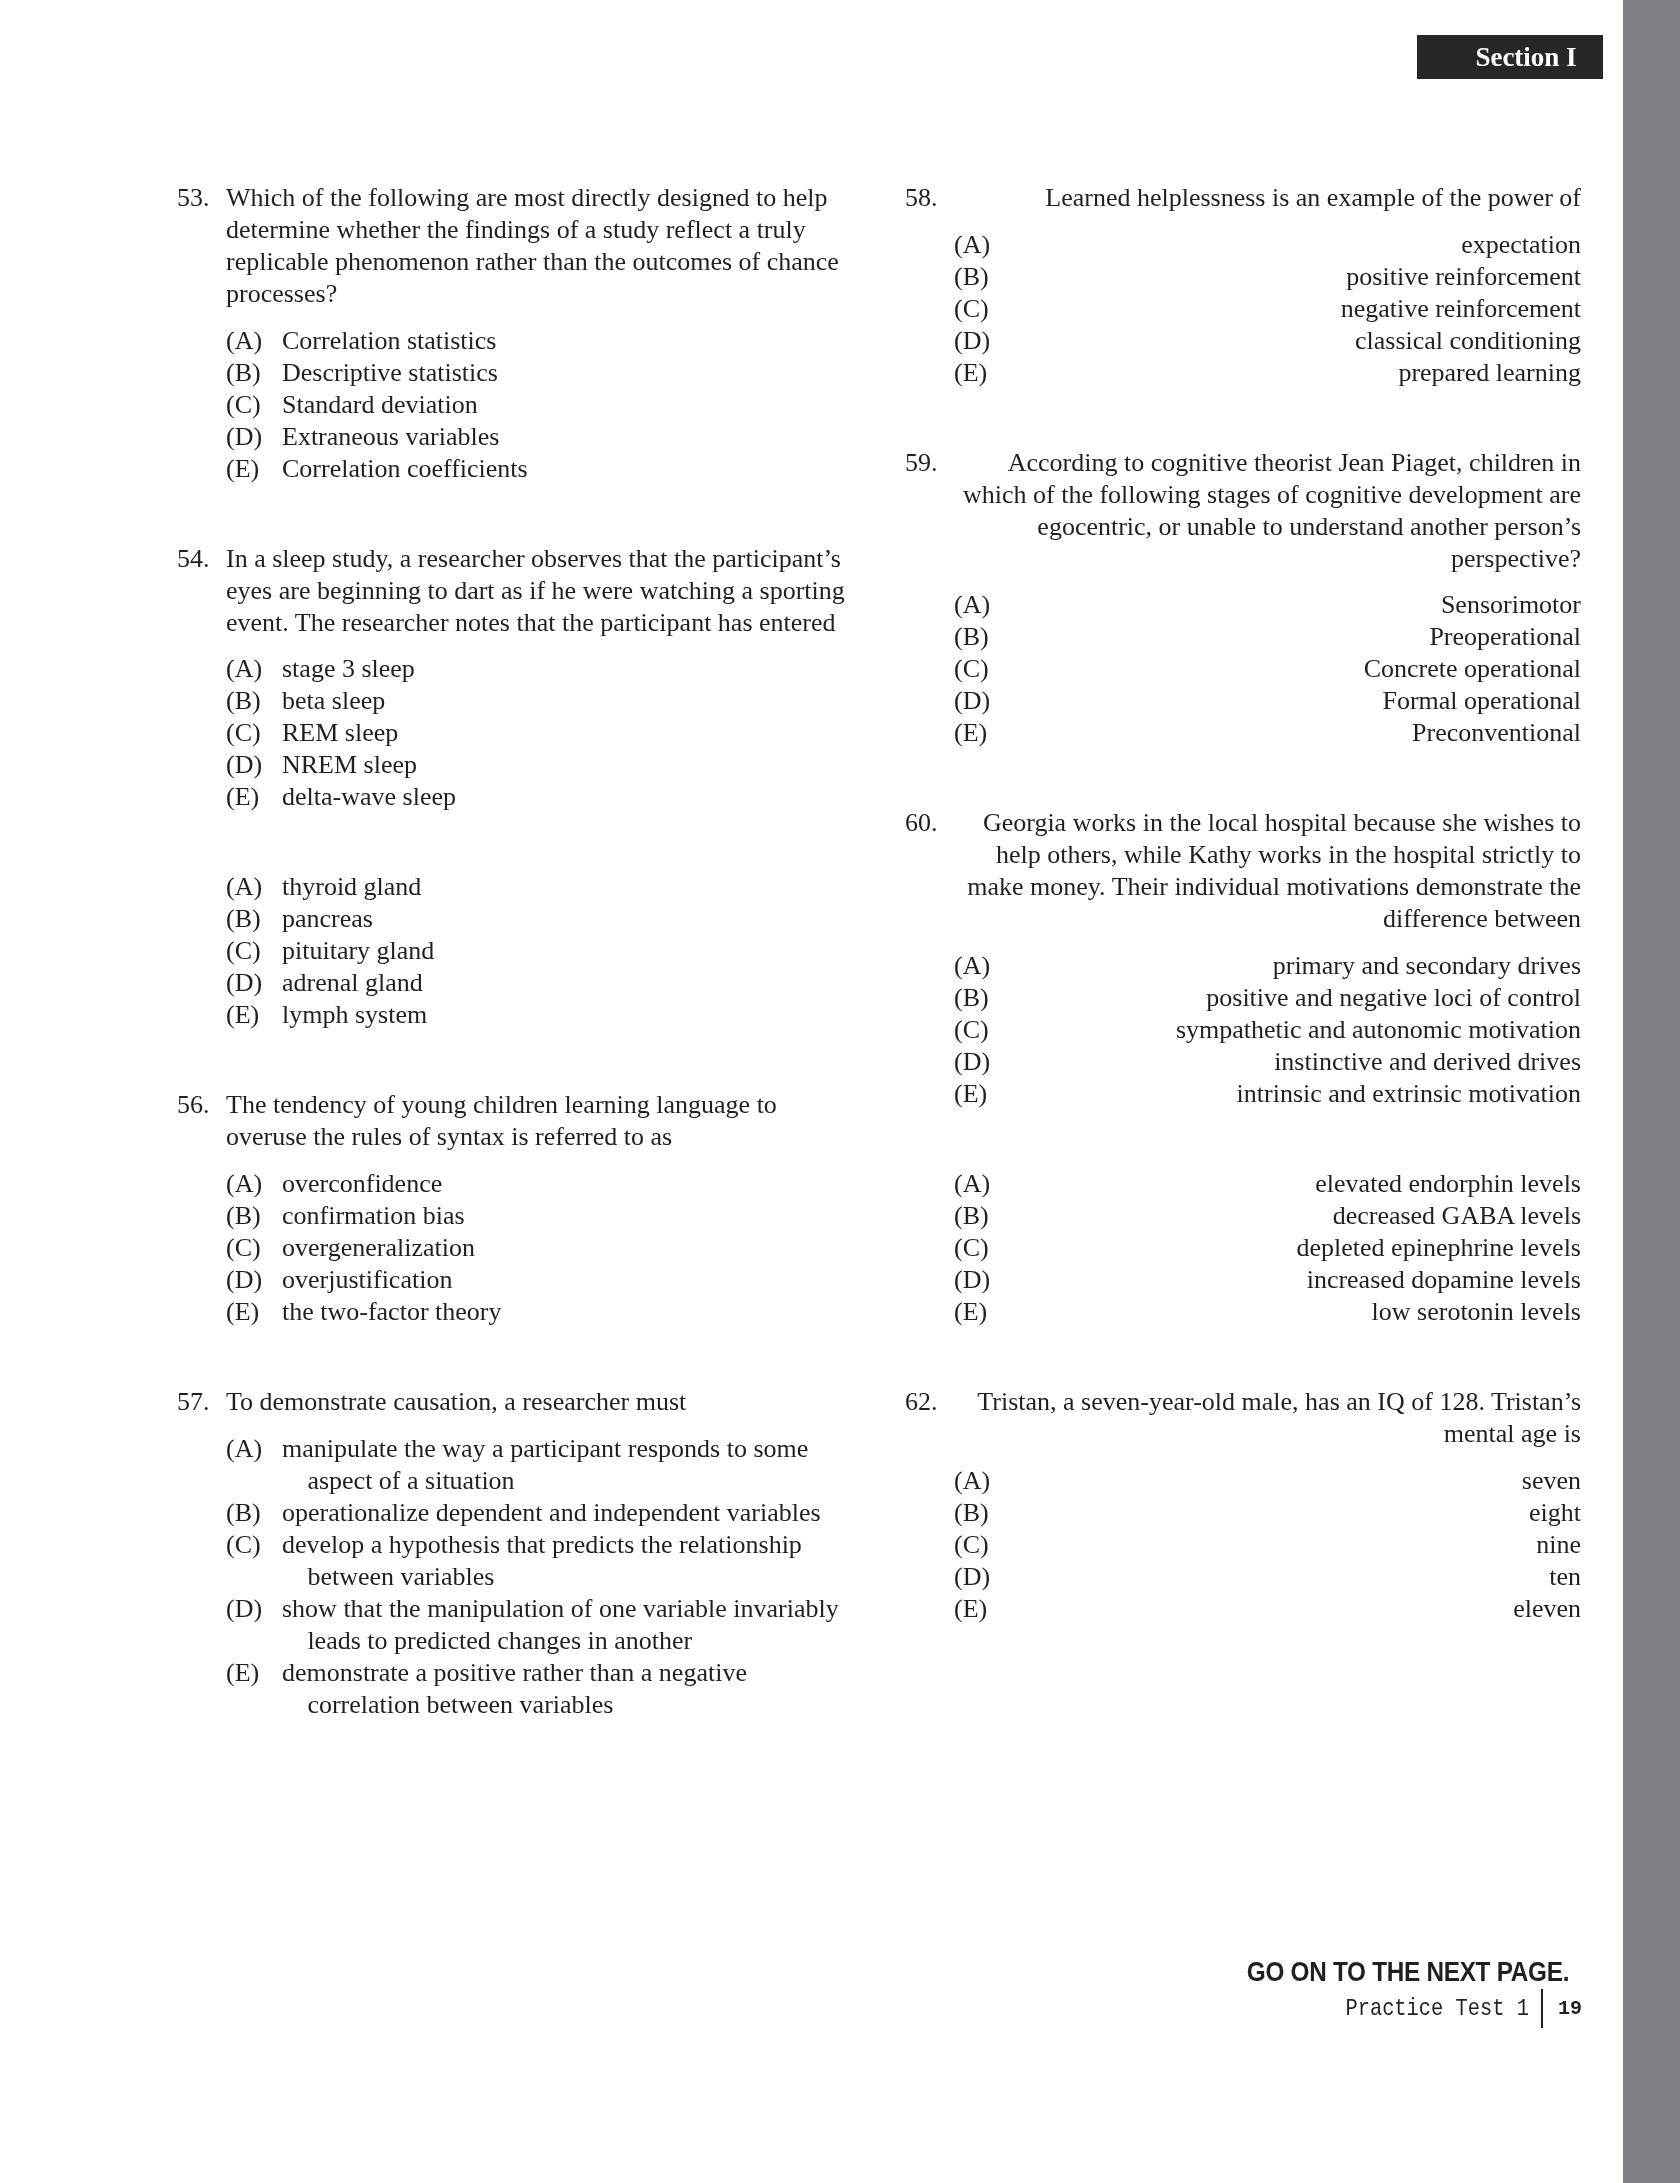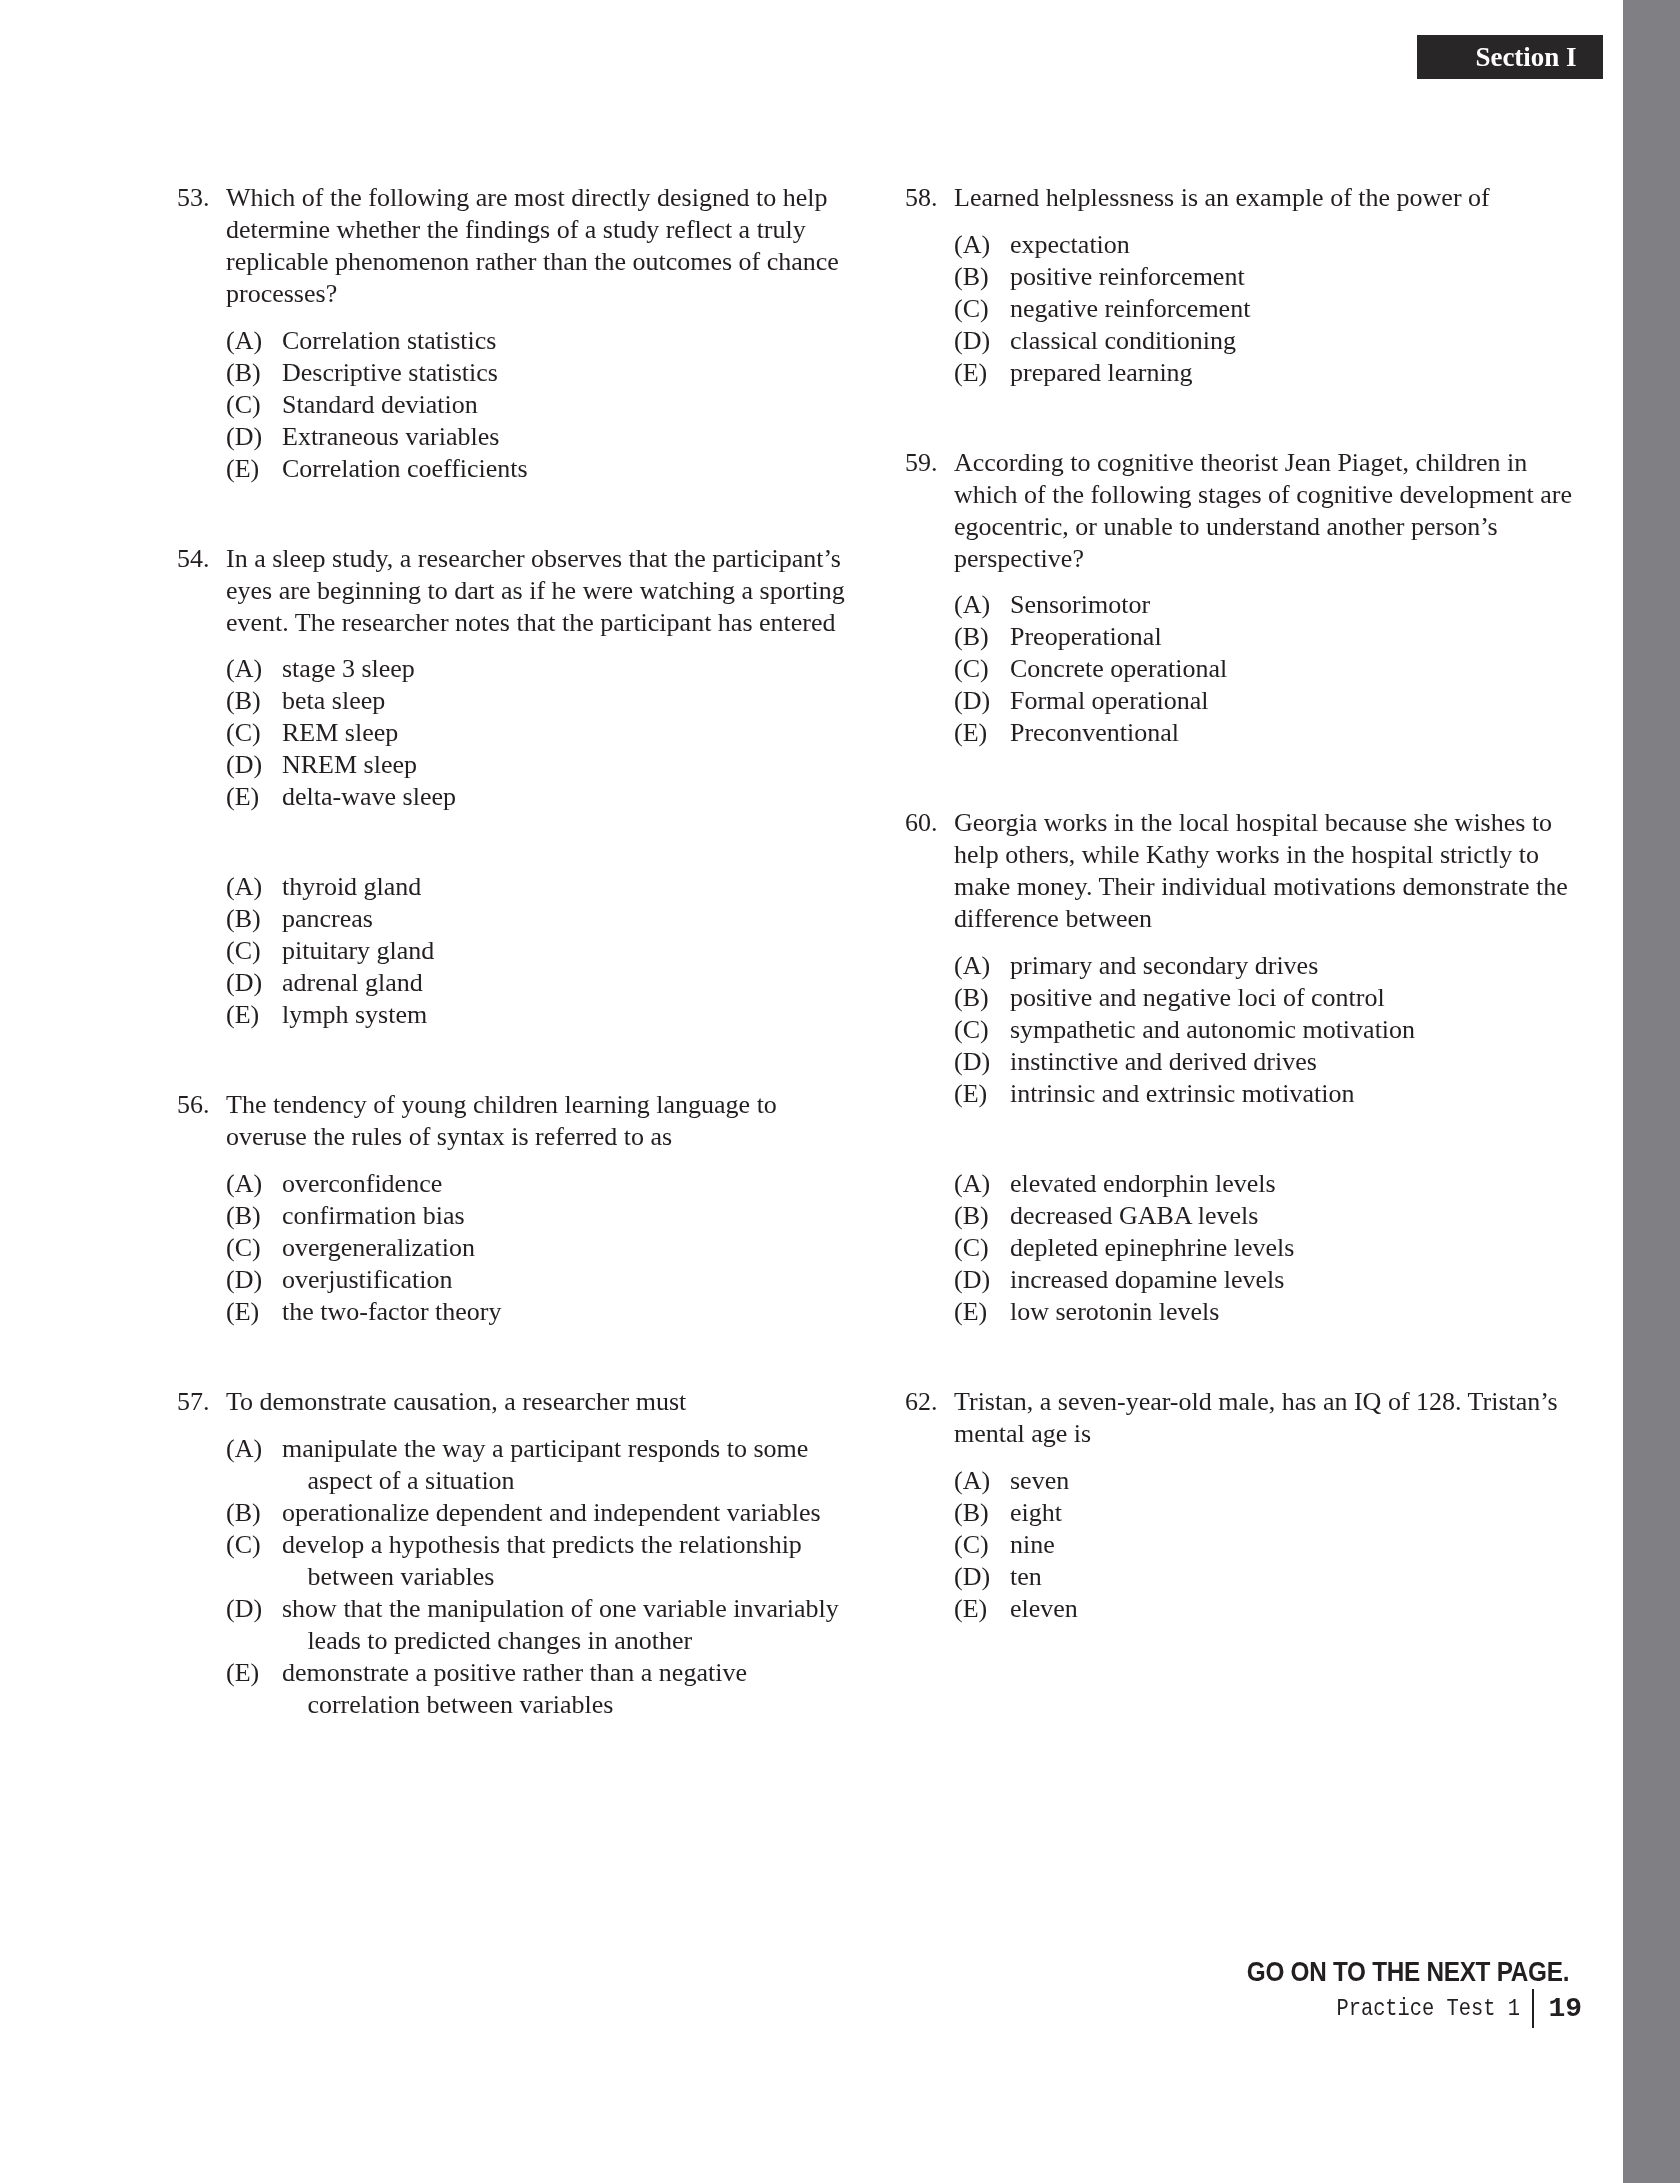--- a/index.html
+++ b/index.html
@@ -11,21 +11,21 @@
     .side-bar { position: absolute; left: 1623px; top: 0; width: 58px; height: 2183px; background: #808084; }
     .section-badge {
       position: absolute; left: 1417px; top: 35px; width: 154px; height: 44px;
       background: #282627; color: #ffffff; font-weight: bold;
       font-size: 27px; line-height: 44px; text-align: center;
       font-family: "Liberation Serif", serif;
       padding-left: 32px;
     }
     .col { position: absolute; top: 179px; }
     .col-left { left: 177px; width: 670px; }
-    .col-right { left: 905px; width: 676px; }
+    .col-right { left: 905px; width: 676px; text-align: right; }
     .question { position: relative; margin: 3px 0 58px 0; font-size: 26px; line-height: 32px; }
     .q-stem { position: relative; padding-left: 49px; }
     .q-num { position: absolute; left: 0; top: 0; }
     .q-text { display: block; }
     .choices { list-style: none; margin: 14.7px 0 0 0; padding: 0 0 0 49px; }
     .choice { position: relative; padding-left: 56px; }
     .choice-letter { position: absolute; left: 0; top: 0; }
     .choice-text { display: block; padding-left: 25.4px; text-indent: -25.4px; }
     .go-on {
       position: absolute; right: 112px; top: 1957px;
@@ -33,21 +33,21 @@
       font-size: 27px; letter-spacing: -0.3px; color: #231f20;
       transform: scaleX(0.9); transform-origin: right center;
     }
     .footer {
       position: absolute; right: 99px; top: 1989px; height: 39px;
       display: flex; align-items: center;
       font-family: Liberation Mono, monospace; color: #231f20;
     }
     .footer-label { font-size: 24px; transform: scaleX(0.85); transform-origin: right center; }
     .footer-divider { width: 2px; height: 39px; background: #231f20; margin: 0 14.7px 0 12px; }
-    .footer-page { font-size: 28px; font-weight: bold; }
+    .footer-page { font-size: 20px; font-weight: bold; }
   </style>
 </head>
 <body>
 
 <div class="side-bar"></div>
 
 <div class="section-badge">Section I</div>
 
 <div class="col col-left">
     <div class="question">

